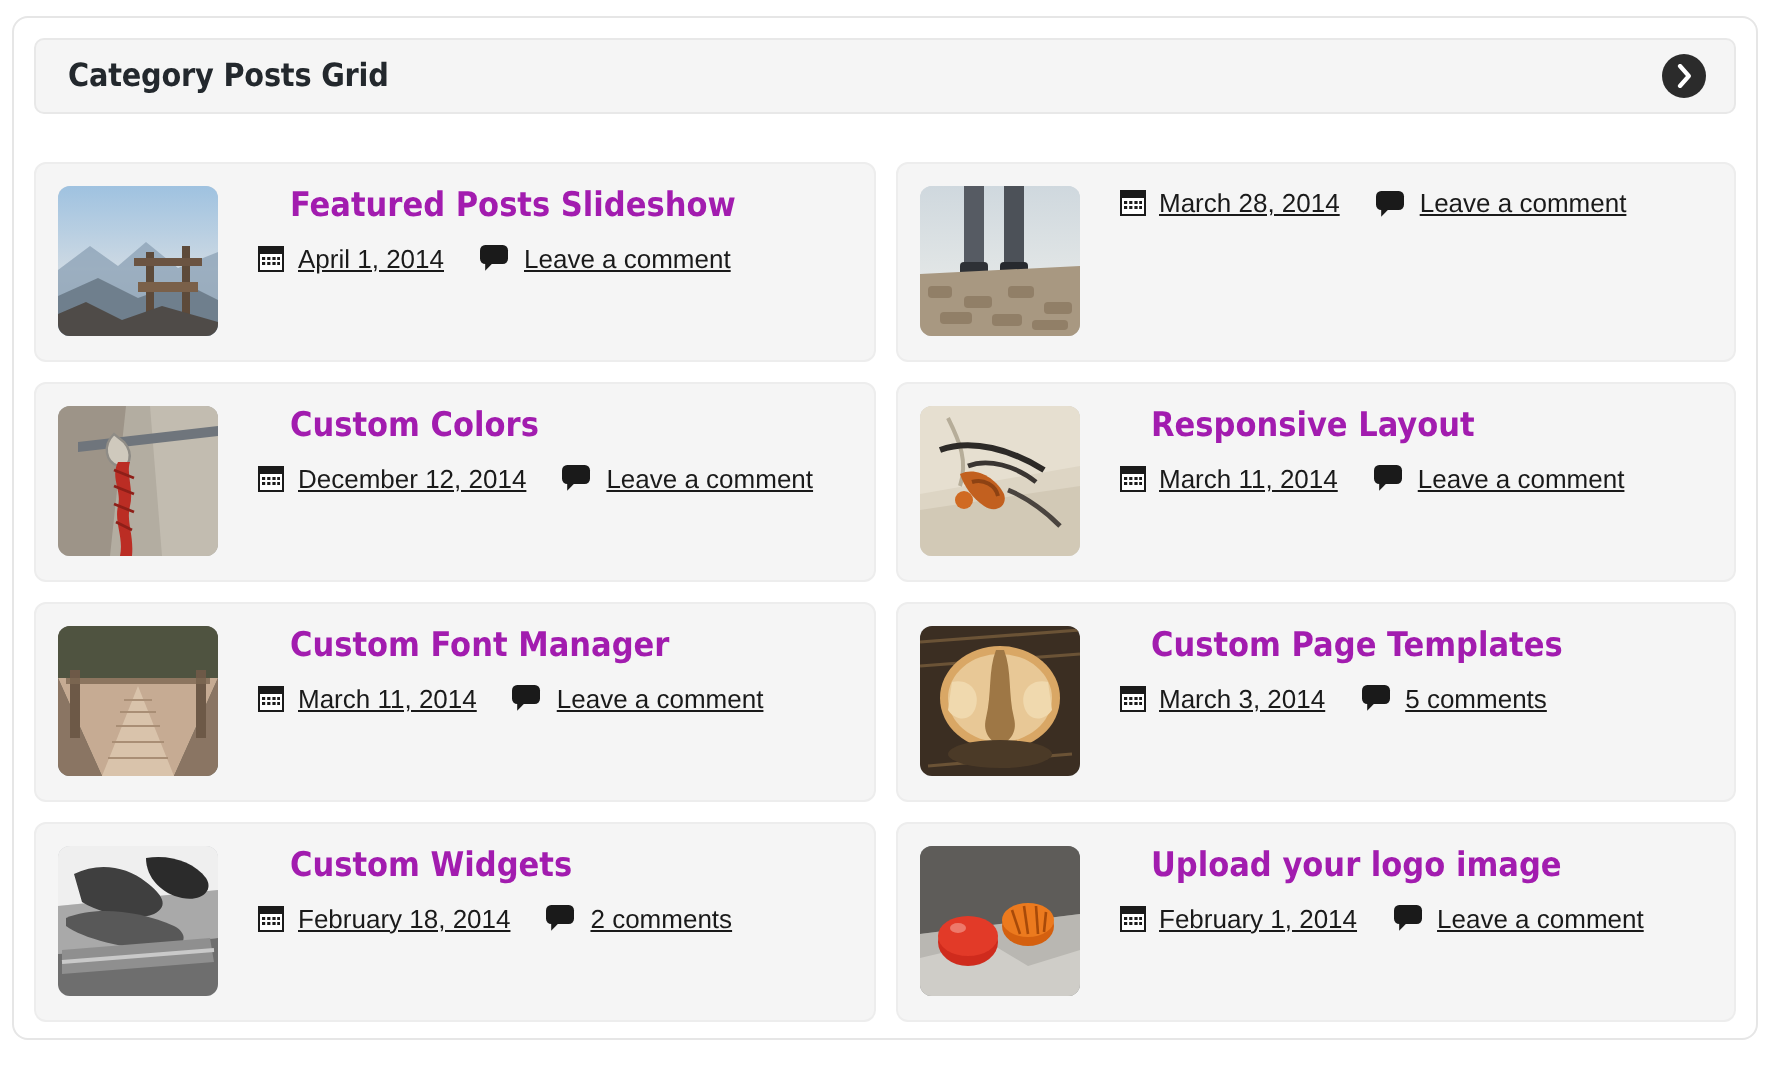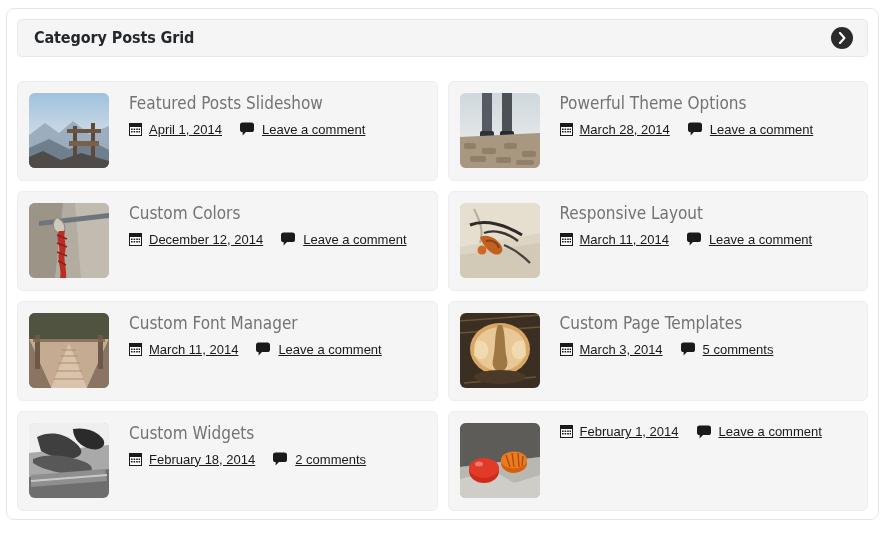--- a/index.html
+++ b/index.html
@@ -99,28 +99,29 @@
     flex: 1 1 auto;
     padding-left: 20px;
     padding-top: 3px;
     min-width: 0;
   }
 
   .post-title {
     display: block;
     font-family: "Liberation Sans Narrow", "DejaVu Sans Condensed", "Liberation Sans", sans-serif;
     font-size: 17px;
-    font-weight: normal;
-    color: #737373;
+    font-weight: bold;
+    color: #a21caf;
     line-height: 1.1;
     letter-spacing: 0px;
     text-decoration: none;
     margin-bottom: 9px;
     white-space: nowrap;
     cursor: pointer;
+    margin-left: 16px;
   }
 
   .post-meta {
     display: flex;
     align-items: flex-end;
     font-size: 13px;
     color: #1a1a1a;
     white-space: nowrap;
   }
   .meta-item {
@@ -239,21 +240,20 @@
               <rect x="22" y="55" width="14" height="6" rx="2"></rect>
             <rect x="44" y="50" width="13" height="6" rx="2"></rect>
               <rect x="62" y="58" width="14" height="6" rx="2"></rect>
             <rect x="10" y="63" width="16" height="6" rx="2"></rect>
               <rect x="36" y="64" width="15" height="6" rx="2"></rect>
             <rect x="56" y="67" width="18" height="5" rx="2"></rect>
           </g>
         </svg>
       </div>
       <div class="post-body">
-        <a class="post-title">Powerful Theme Options</a>
         <div class="post-meta">
           <span class="meta-item">
             <span class="meta-icon">
               <svg width="13" height="13" viewBox="0 0 13 13" aria-hidden="true">
                 <rect x="0.5" y="0.5" width="12" height="12" fill="#ffffff" stroke="#1a1a1a"></rect>
                 <rect x="1" y="1" width="11" height="3" fill="#1a1a1a"></rect>
                 <g fill="#1a1a1a">
                   <rect x="2" y="5.5" width="1.6" height="1.5"></rect>
                     <rect x="4.6" y="5.5" width="1.6" height="1.5"></rect>
                   <rect x="7.2" y="5.5" width="1.6" height="1.5"></rect>
@@ -548,20 +548,21 @@
           <ellipse cx="54" cy="37" rx="13" ry="8.5" fill="#ec7a1e"></ellipse>
           <g stroke="#a84a09" stroke-width="1.3">
             <path d="M46 32 L50 44"></path>
               <path d="M52 30 L54 44"></path>
               <path d="M58 30 L59 44"></path>
               <path d="M63 33 L62 43"></path>
           </g>
         </svg>
       </div>
       <div class="post-body">
+        <a class="post-title">Upload your logo image</a>
         <div class="post-meta">
           <span class="meta-item">
             <span class="meta-icon">
               <svg width="13" height="13" viewBox="0 0 13 13" aria-hidden="true">
                 <rect x="0.5" y="0.5" width="12" height="12" fill="#ffffff" stroke="#1a1a1a"></rect>
                 <rect x="1" y="1" width="11" height="3" fill="#1a1a1a"></rect>
                 <g fill="#1a1a1a">
                   <rect x="2" y="5.5" width="1.6" height="1.5"></rect>
                     <rect x="4.6" y="5.5" width="1.6" height="1.5"></rect>
                   <rect x="7.2" y="5.5" width="1.6" height="1.5"></rect>

